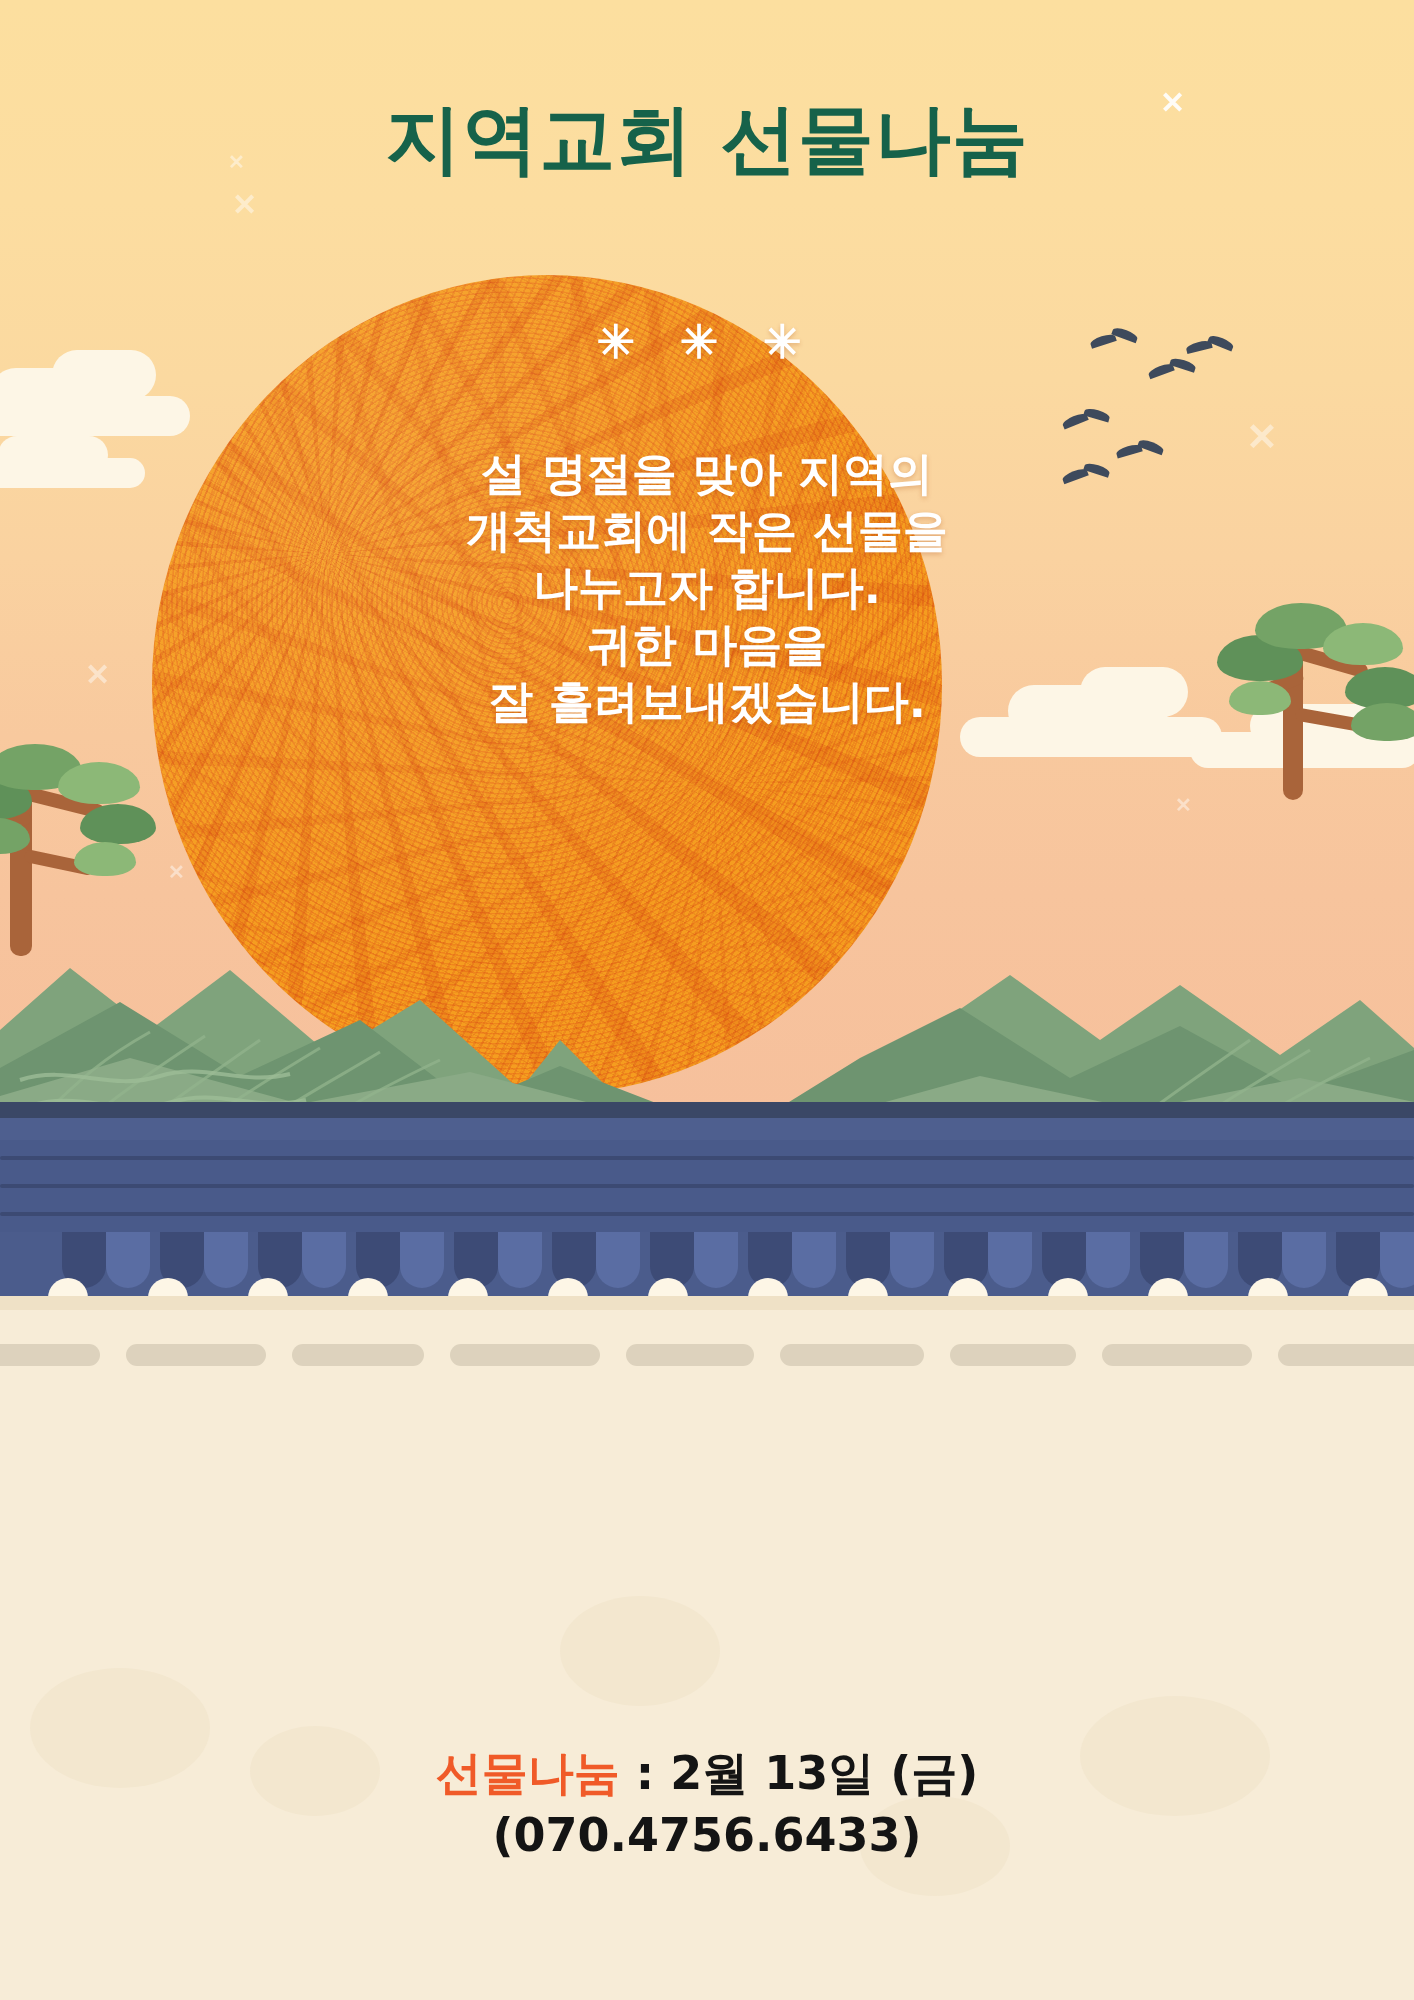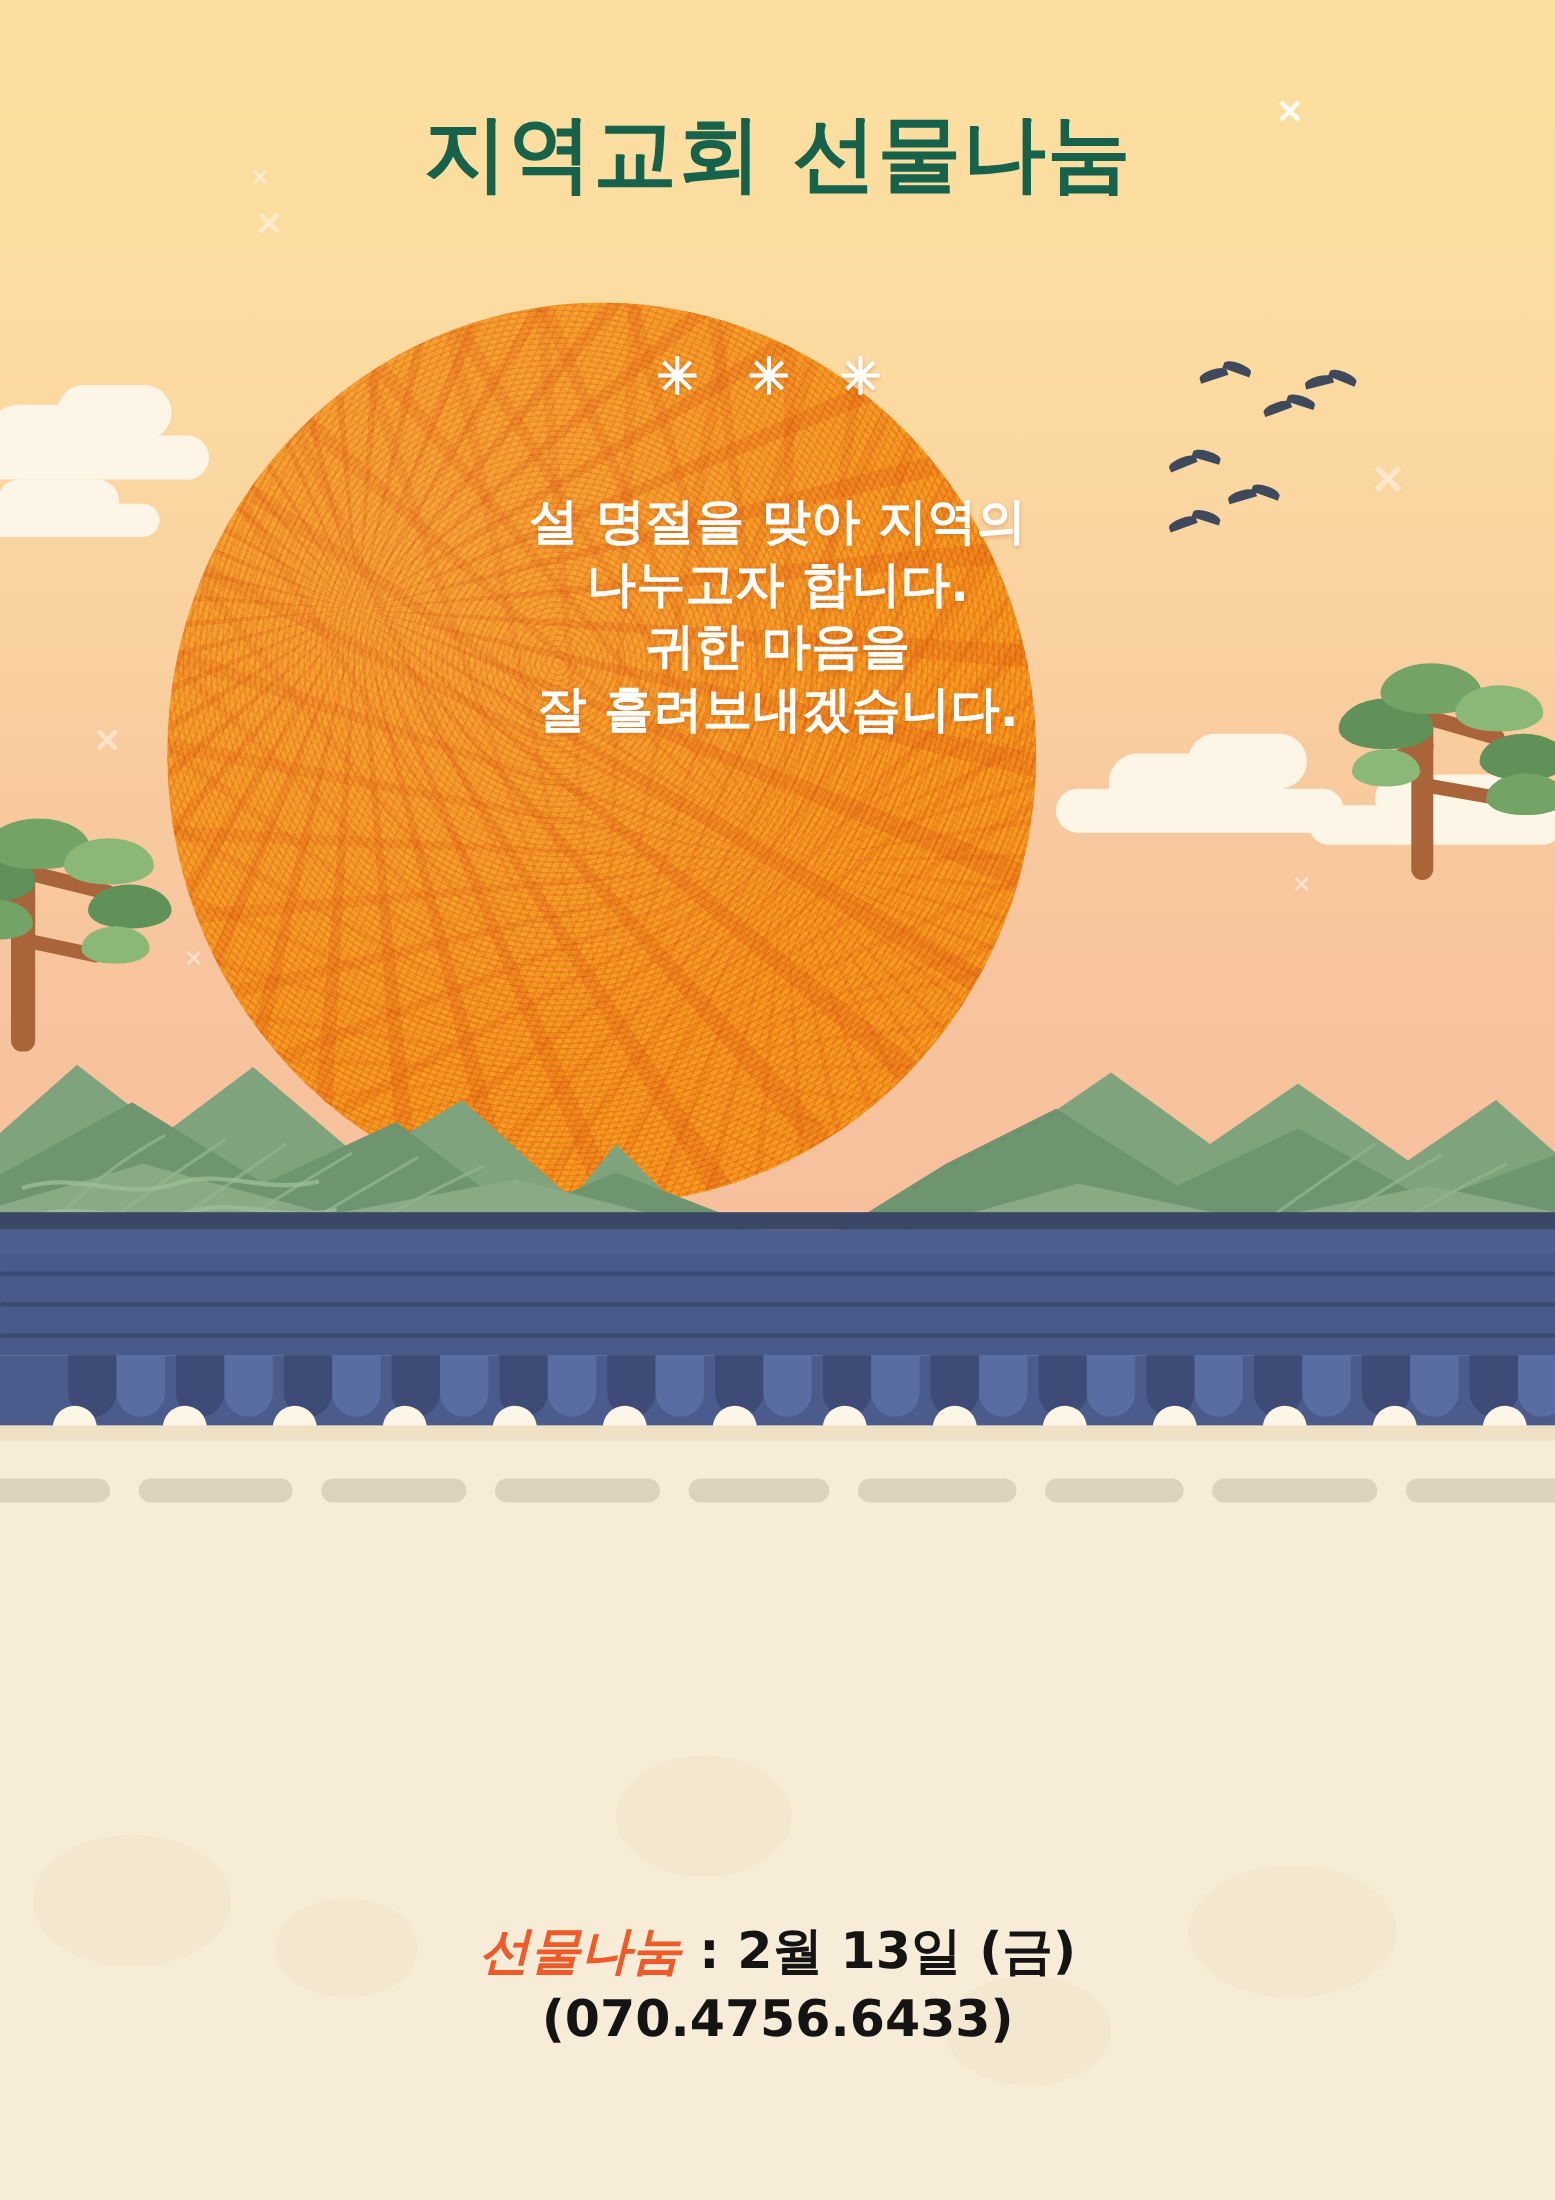--- a/index.html
+++ b/index.html
@@ -122,21 +122,21 @@
     position:absolute;left:0;right:0;top:1742px;
     text-align:center;
     font-family:"DejaVu Sans", sans-serif;
     color:#141414;
     z-index:8;
   }
   .f-line{white-space:nowrap;font-weight:bold;}
   .f1{font-size:46px;line-height:62px;}
   .f2{font-size:46px;line-height:74px;}
   .f3{font-size:46px;line-height:62px;}
-  .hl-red{color:#f05a28;font-style:italic;}
+  .hl-red{color:#f05a28;}
   .hl-blue{color:#4676ee;}
 </style>
 </head>
 <body>
 
 <div id="poster">
 
   <div class="sky"></div>
 
   <div class="cloud" style="left:-40px;top:350px;width:260px;height:90px;">
@@ -326,20 +326,21 @@
       <div class="ghost" style="left:860px;top:500px;width:150px;height:100px;"></div>
     </div>
   </div>
 
   <div class="title">지역교회 선물나눔</div>
 
   <div class="sun-stars">✳ ✳ ✳</div>
 
   <div class="sun-body">
     <div>설 명절을 맞아 지역의</div>
+    <div>개척교회에 작은 선물을</div>
     <div>나누고자 합니다.</div>
     <div>귀한 마음을</div>
     <div>잘 흘려보내겠습니다.</div>
   </div>
 
   <div class="footer">
     <div class="f-line f1">
       <span class="hl-red">선물나눔</span><span> : 2월 13일 (금)</span>
     </div>
     <div class="f-line f3">(070.4756.6433)</div>

